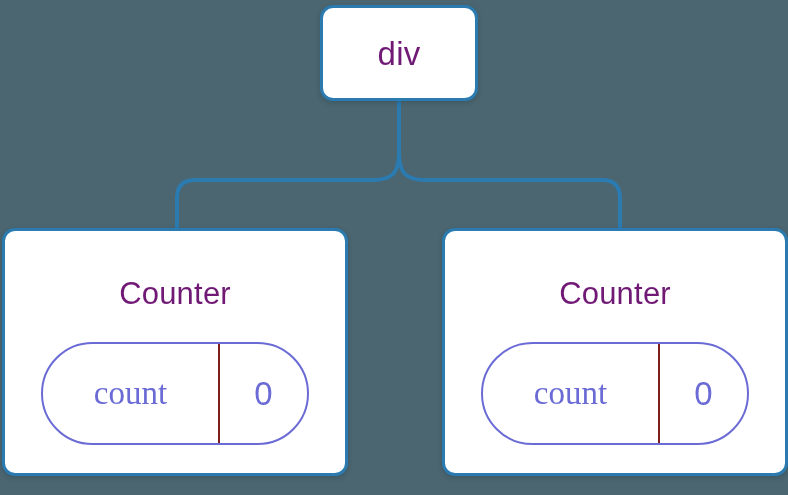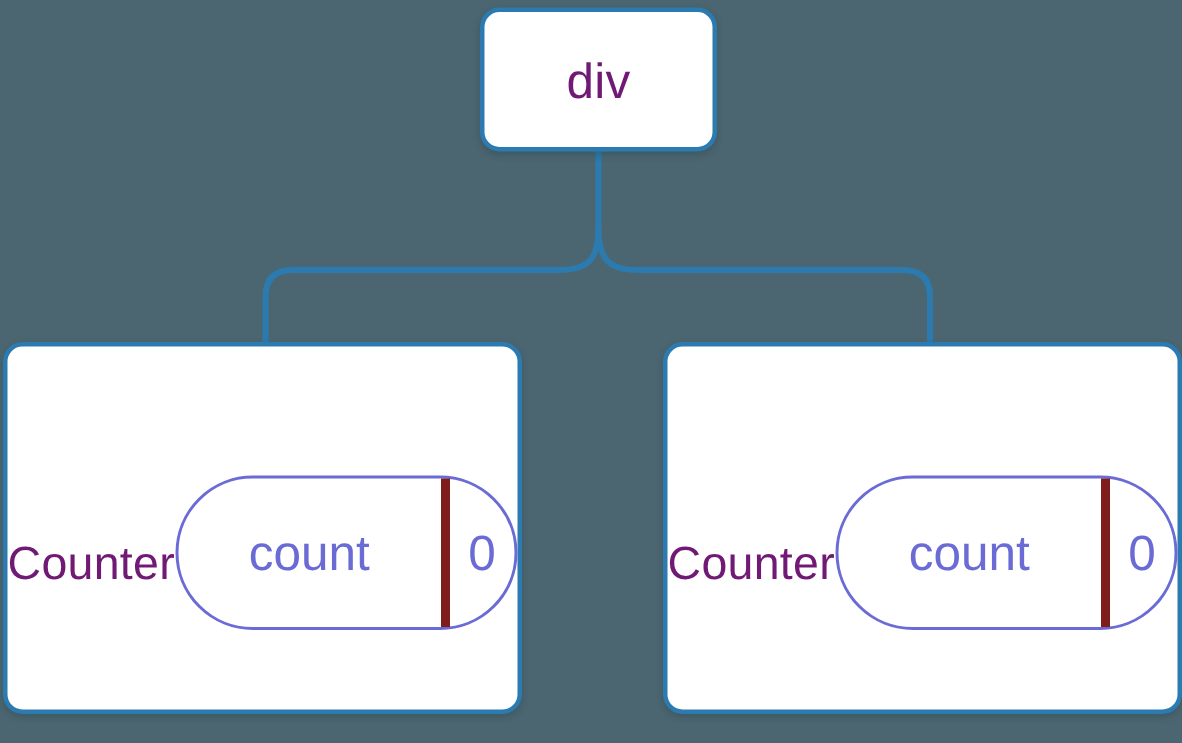--- a/index.html
+++ b/index.html
@@ -46,21 +46,21 @@
     justify-content: center;
   }
   .node-root .node-title {
     font-size: 33px;
   }
   .node-child {
     width: 346px;
     height: 248px;
     top: 228px;
     display: flex;
-    flex-direction: row;
+    flex-direction: column;
     align-items: center;
   }
   .node-child-left  { left: 2px; }
   .node-child-right { left: 442px; }
 
   .node-title {
     color: #701a75;
     font-size: 31px;
     line-height: 1;
     letter-spacing: 0.2px;
@@ -87,21 +87,22 @@
     display: flex;
     align-items: center;
     justify-content: center;
     color: #6b6bd6;
     font-size: 33px;
     line-height: 1;
     white-space: nowrap;
   }
   .state-key {
     flex: 0 0 175px;
-    border-right: 6px solid #7f1d1d;
+    border-right: 2px solid #7f1d1d;
+    font-family: Liberation Serif, serif;
   }
   .state-value {
     flex: 1 1 auto;
   }
 </style>
 </head>
 <body>
 
 <div id="stage">
 

